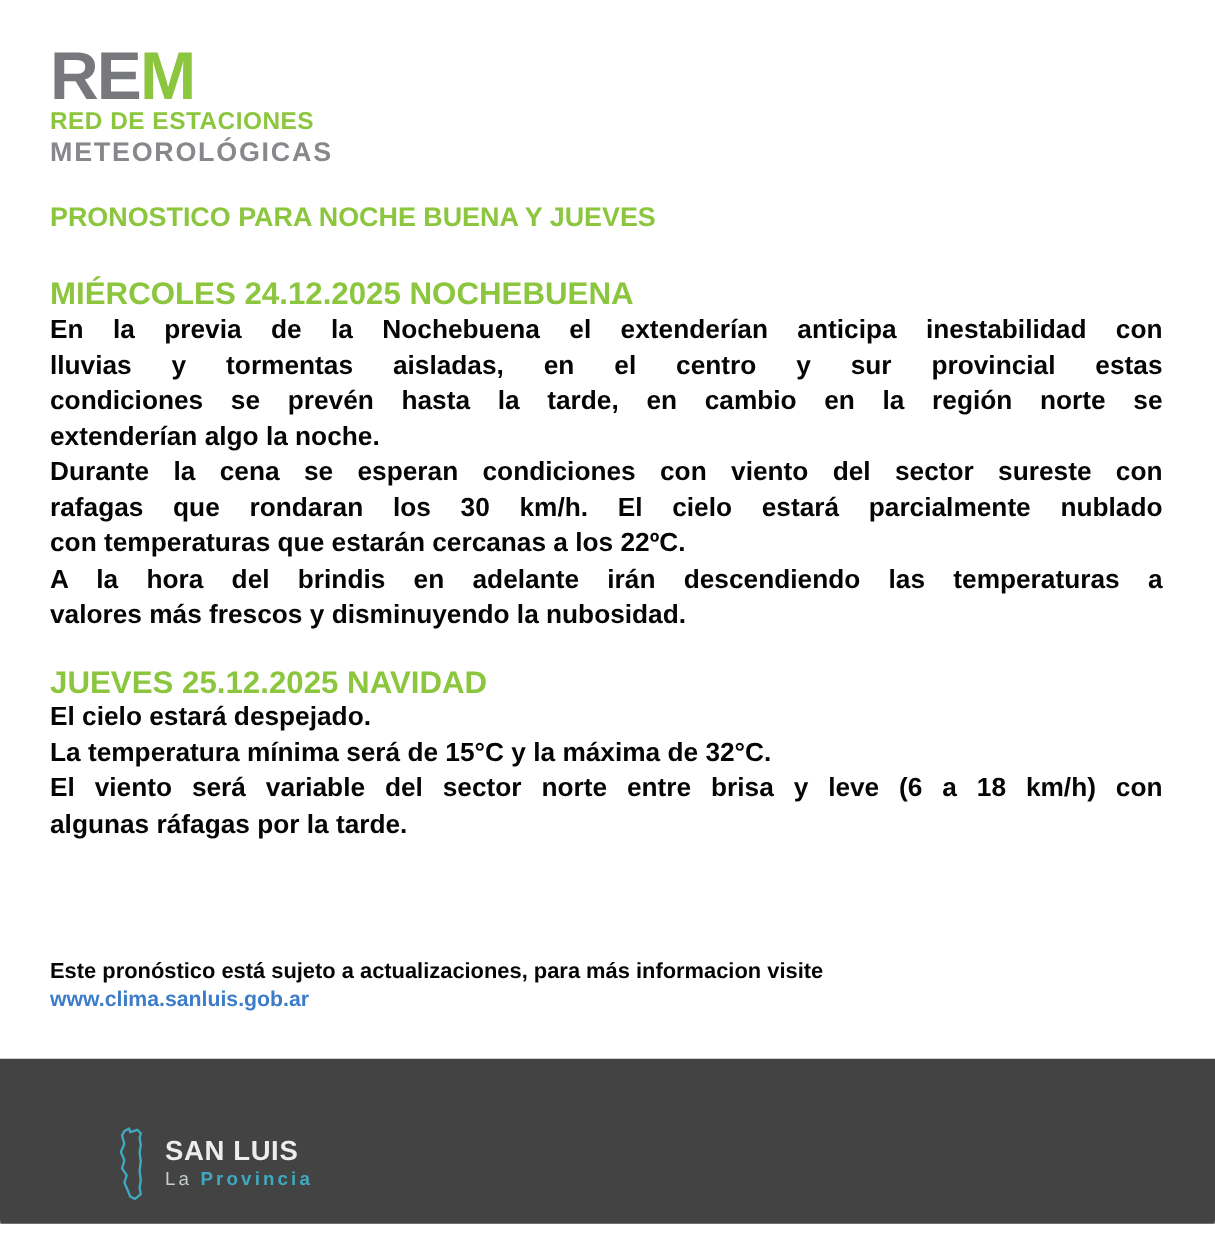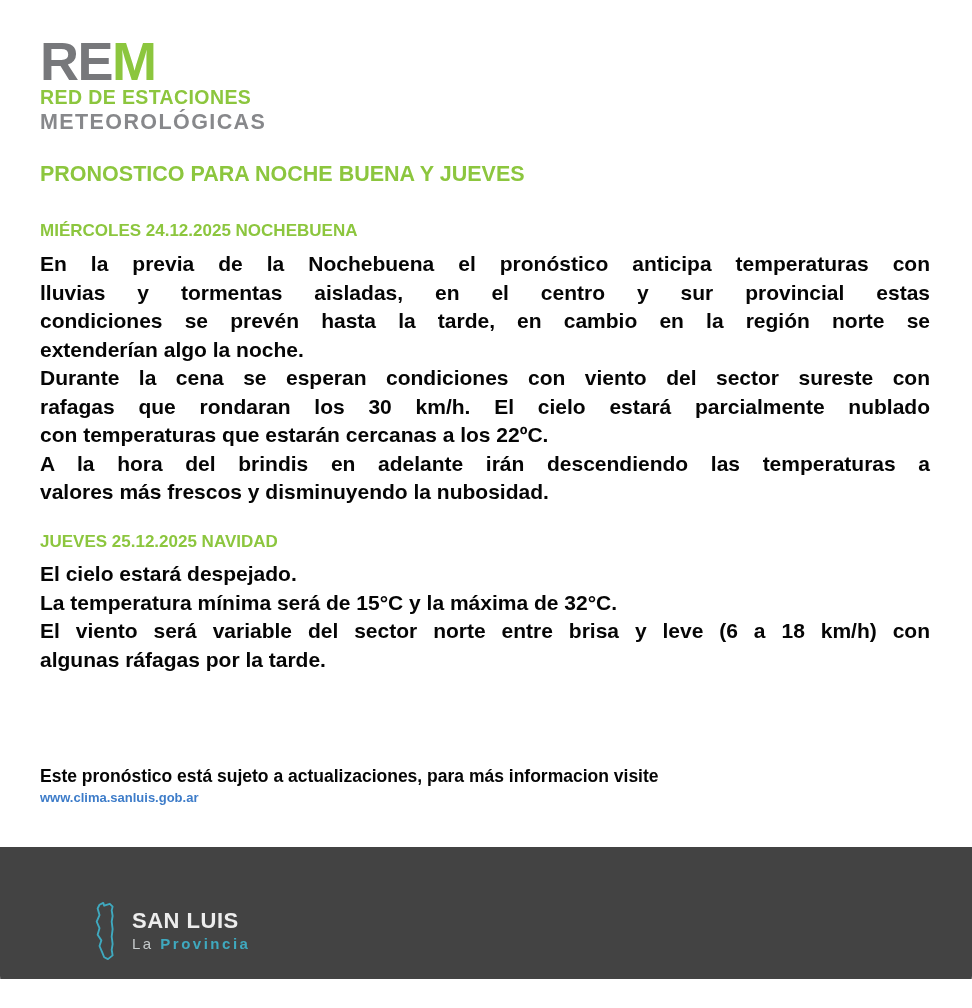--- a/index.html
+++ b/index.html
@@ -15,34 +15,34 @@
 
   
   .rem-word{top:34px; font-size:54px; font-weight:bold; letter-spacing:-1.5px; line-height:1;}
   .rem-gray{color:var(--logo_gray);}
   .rem-green{color:var(--green);}
   .rem-line1{top:87px; font-size:19.5px; font-weight:bold; letter-spacing:.4px; color:var(--green); line-height:1.1;}
   .rem-line2{top:110px; font-size:21.5px; font-weight:bold; letter-spacing:1.4px; color:var(--sub_gray); line-height:1.15;}
 
   
   .doc-title{top:162px; font-size:21.5px; font-weight:bold; color:var(--green);}
-  .sec-head{font-size:17px; font-weight:bold; color:var(--green);}
+  .sec-head{font-size:25px; font-weight:bold; color:var(--green);}
   .head-1{top:221px;}
   .head-2{top:532px;}
 
   
   .body-block{font-size:21px; font-weight:bold; color:var(--text); line-height:28.5px;}
   .block-1{top:250px;}
   .block-2{top:560px;}
   .tline{text-align:justify; text-align-last:justify;}
   .tline-last{text-align:justify; text-align-last:left;}
 
   
   .disclaimer{top:766px; font-size:17.5px; font-weight:bold; color:var(--text); line-height:21px;}
-  .site-link{top:790px; font-size:13px; font-weight:bold; color:var(--link); text-decoration:none; display:block; cursor:pointer;}
+  .site-link{top:790px; font-size:17px; font-weight:bold; color:var(--link); text-decoration:none; display:block; cursor:pointer;}
 
   
   .footer-band{position:absolute; left:0; top:847px; width:972px; height:132px; background:var(--footer_bg);}
   .sl-logo{position:absolute; left:90px; top:54px; display:flex; align-items:center;}
   .sl-map{width:34px; height:60px; margin-right:8px;}
   .sl-text{display:flex; flex-direction:column; justify-content:center;}
   .sl-brand{color:var(--footer_white); font-size:22px; font-weight:bold; letter-spacing:.5px; line-height:1.05;}
   .sl-tagline{font-size:15px; letter-spacing:2.5px; line-height:1.2; margin-top:2px;}
   .sl-tag-prefix{color:#C6CBCC; font-weight:normal;}
   .sl-tag-main{color:var(--teal); font-weight:bold;}
@@ -56,21 +56,21 @@
     <span class="rem-gray">RE</span><span class="rem-green">M</span>
   </div>
   <div class="abs rem-line2">METEOROLÓGICAS</div>
   <div class="abs rem-line1">RED DE ESTACIONES</div>
 
   <div class="abs doc-title">PRONOSTICO PARA NOCHE BUENA Y JUEVES</div>
 
   <div class="abs sec-head head-1">MIÉRCOLES 24.12.2025 NOCHEBUENA</div>
   <div class="abs body-block block-1">
     <div>
-        <div class="tline">En la previa de la Nochebuena el pronóstico anticipa temperaturas con</div>
+        <div class="tline">En la previa de la Nochebuena el extenderían anticipa inestabilidad con</div>
         <div class="tline">lluvias y tormentas aisladas, en el centro y sur provincial estas</div>
         <div class="tline">condiciones se prevén hasta la tarde, en cambio en la región norte se</div>
         <div class="tline tline-last">extenderían algo la noche.</div>
       </div>
     <div>
         <div class="tline">Durante la cena se esperan condiciones con viento del sector sureste con</div>
         <div class="tline">rafagas que rondaran los 30 km/h. El cielo estará parcialmente nublado</div>
         <div class="tline tline-last">con temperaturas que estarán cercanas a los 22ºC.</div>
       </div>
     <div>

